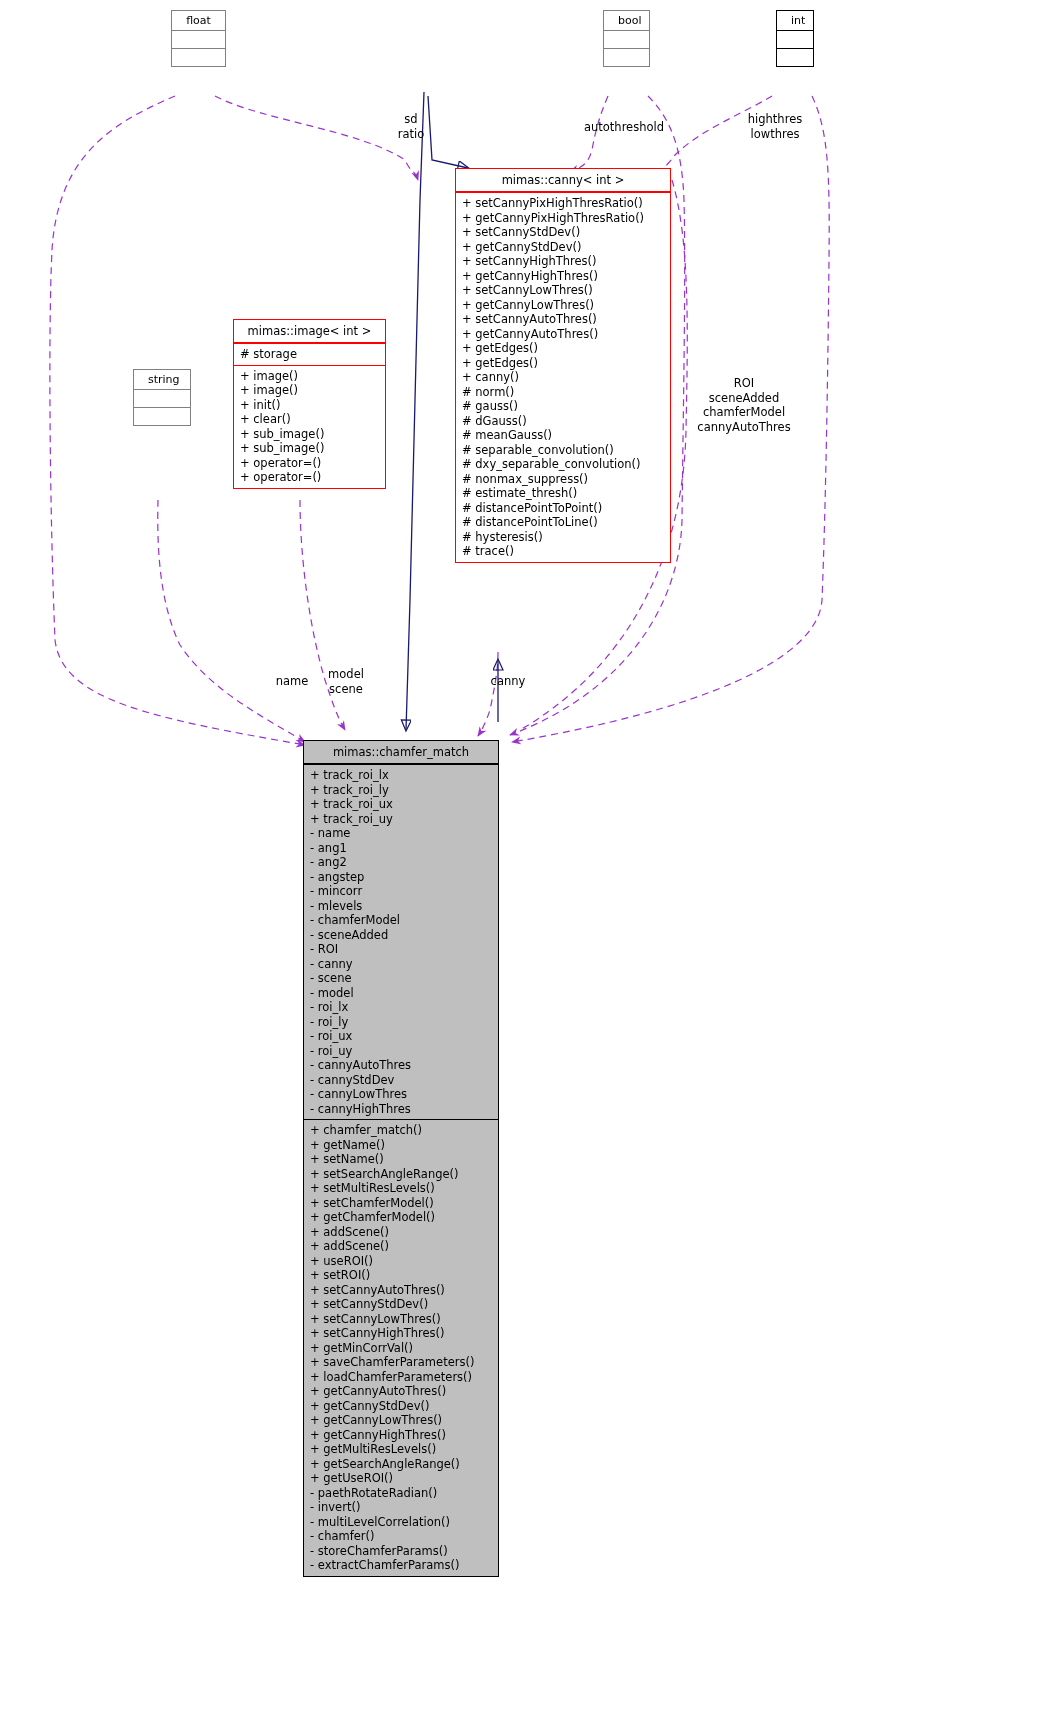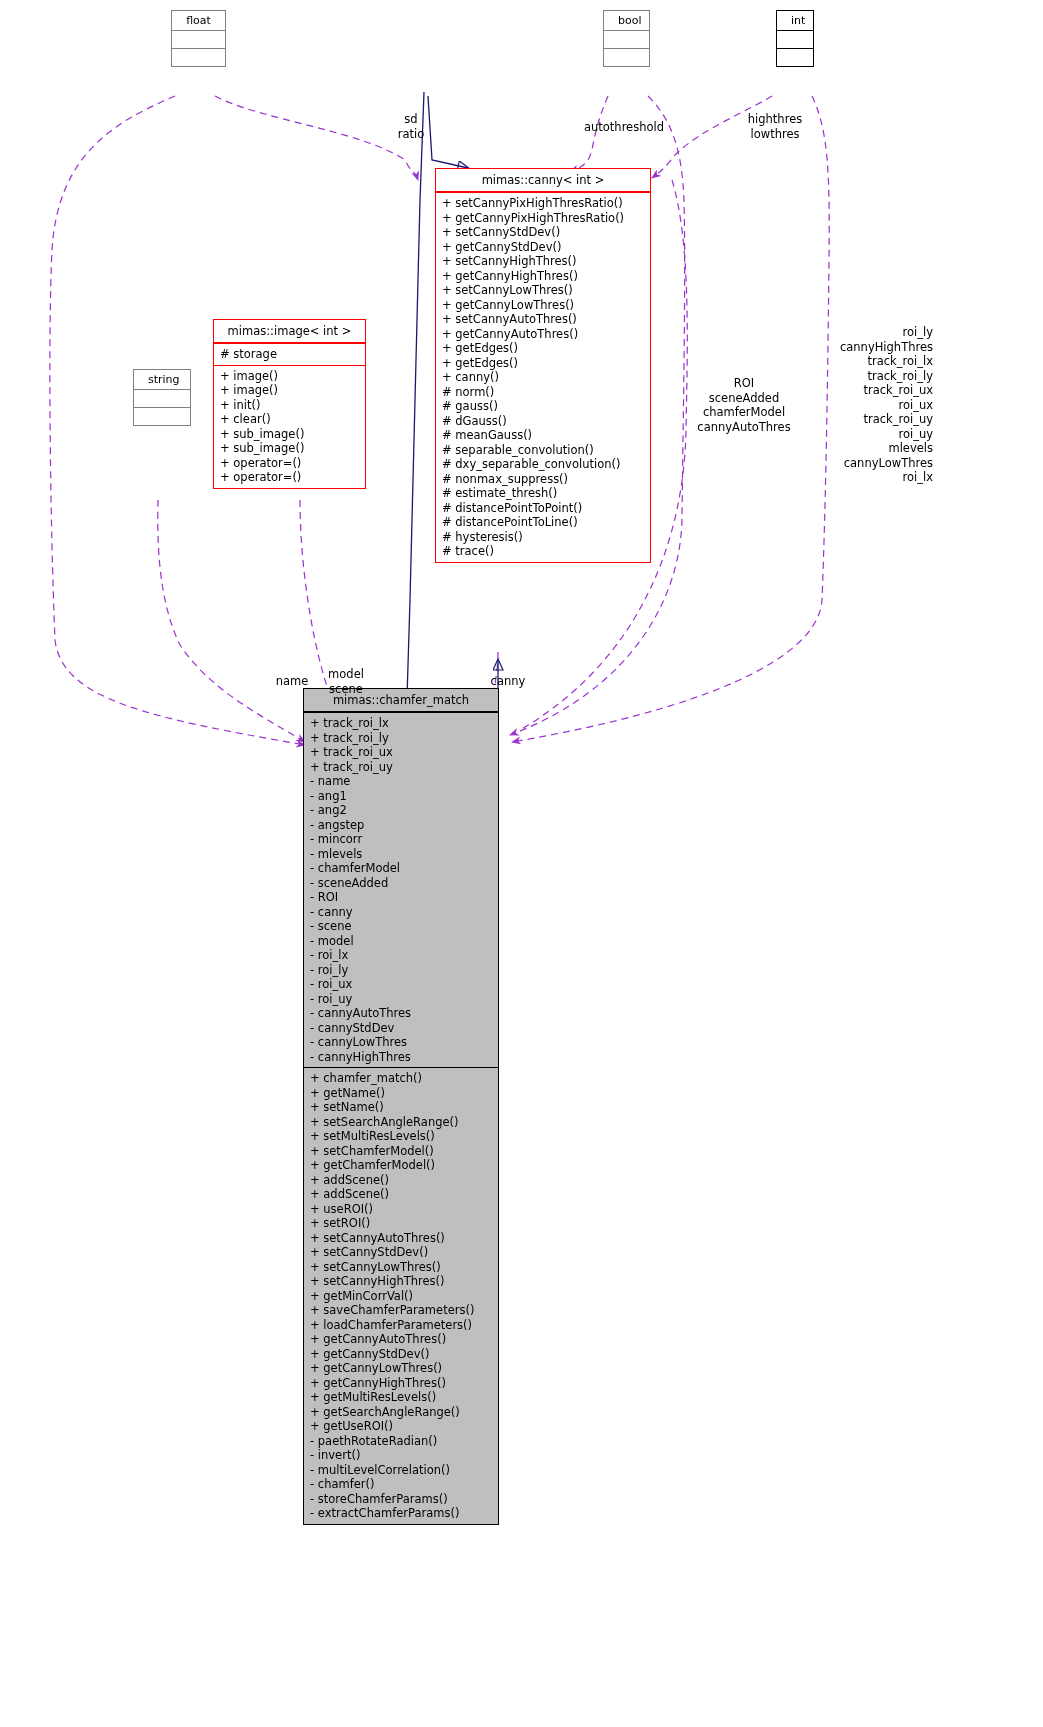--- a/index.html
+++ b/index.html
@@ -28,21 +28,21 @@
     pointer-events: none;
   }
   
   .node {
     position: absolute;
     box-sizing: border-box;
     background: #ffffff;
     border: 1px solid #808080;
   }
   .node.black { border-color: #000000; }
-  .node.red   { border-color: #ff0000; }
+  .node.red   { border-color: #ff0000; margin-left: 20px; }
   .node.grayfill { background: #bfbfbf; border-color: #000000; }
 
   .node .title {
     text-align: center;
     font-size: 11.5px;
     color: #000;
     padding: 4px 6px 4px 6px;
     white-space: nowrap;
   }
   .node.red  .title { border-bottom: 1px solid #ff0000; }
@@ -197,21 +197,21 @@
       <div class="row">+ operator=()</div>
     </div>
   </div>
 
   <div class="node prim" style="left:133px; top:369px; width:58px;">
     <div class="title">string</div>
     <div class="band b1"></div>
     <div class="band"></div>
   </div>
 
-  <div class="node grayfill" style="left:303px; top:688px; width:196px;">
+  <div class="node grayfill" style="left:303px; top:740px; width:196px;">
     <div class="title">mimas::chamfer_match</div>
     <div class="sect">
       <div class="row">+ track_roi_lx</div>
       <div class="row">+ track_roi_ly</div>
       <div class="row">+ track_roi_ux</div>
       <div class="row">+ track_roi_uy</div>
       <div class="row">- name</div>
       <div class="row">- ang1</div>
       <div class="row">- ang2</div>
       <div class="row">- angstep</div>
@@ -281,25 +281,14 @@
   <div class="elabel center" style="left:317px; top:667px; width:58px;">model
 scene</div>
 
   <div class="elabel center" style="left:481px; top:674px; width:54px;">canny</div>
 
   <div class="elabel center" style="left:684px; top:376px; width:120px;">ROI
 sceneAdded
 chamferModel
 cannyAutoThres</div>
 
-  <div class="elabel right" style="left:820px; top:325px; width:113px;">roi_ly
-cannyHighThres
-track_roi_lx
-track_roi_ly
-track_roi_ux
-roi_ux
-track_roi_uy
-roi_uy
-mlevels
-cannyLowThres
-roi_lx</div>
 
 </div>
 
 </body></html>

